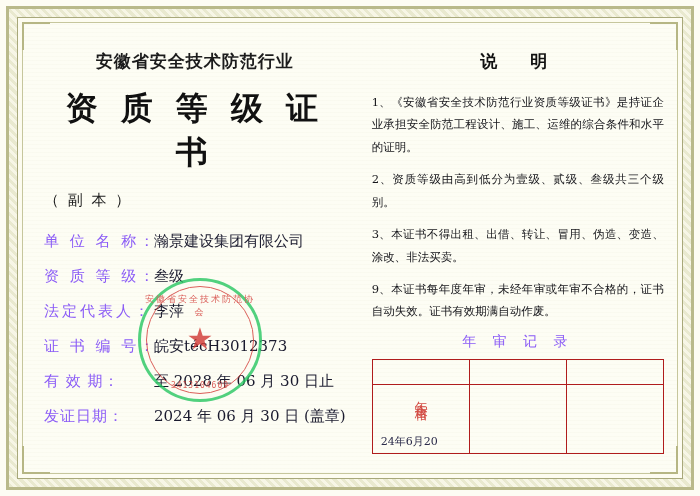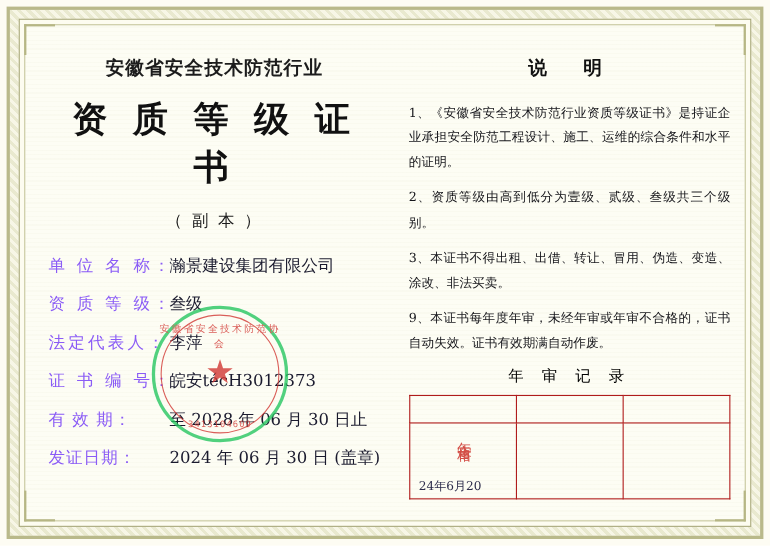--- a/index.html
+++ b/index.html
@@ -98,21 +98,21 @@
   .cert-title {
     text-align: center;
     font-family: "DejaVu Serif", "Liberation Serif", serif;
     font-size: 32px;
     font-weight: bold;
     color: #111;
     letter-spacing: 6px;
     margin-top: 14px;
   }
   .cert-subtitle {
-    text-align: center;
+    text-align: left;
     font-family: "DejaVu Serif", "Liberation Serif", serif;
     font-size: 15px;
     color: #1c1c1c;
     letter-spacing: 2px;
     margin-top: 16px;
   }
   .fields {
     margin-top: 22px;
   }
   .field-row {
@@ -210,21 +210,21 @@
     line-height: 1.95;
     color: #15151a;
     margin-bottom: 10px;
     text-align: justify;
   }
   .record-title {
     text-align: center;
     font-family: "DejaVu Serif", "Liberation Serif", serif;
     font-size: 14px;
     letter-spacing: 6px;
-    color: #000000;
+    color: #8b5cf6;
     margin-top: 10px;
     margin-bottom: 8px;
   }
   .record-table {
     width: 100%;
     border-collapse: collapse;
     table-layout: fixed;
   }
   .record-table td {
     border: 1px solid #b01c1c;

